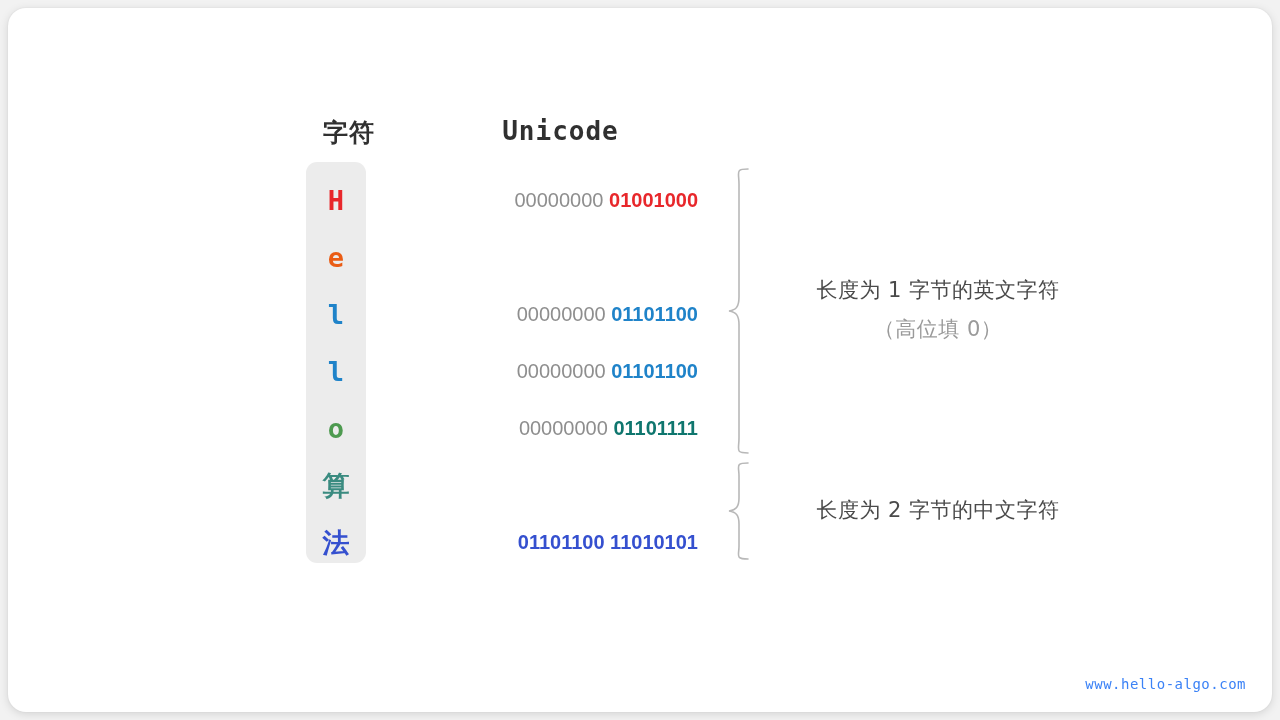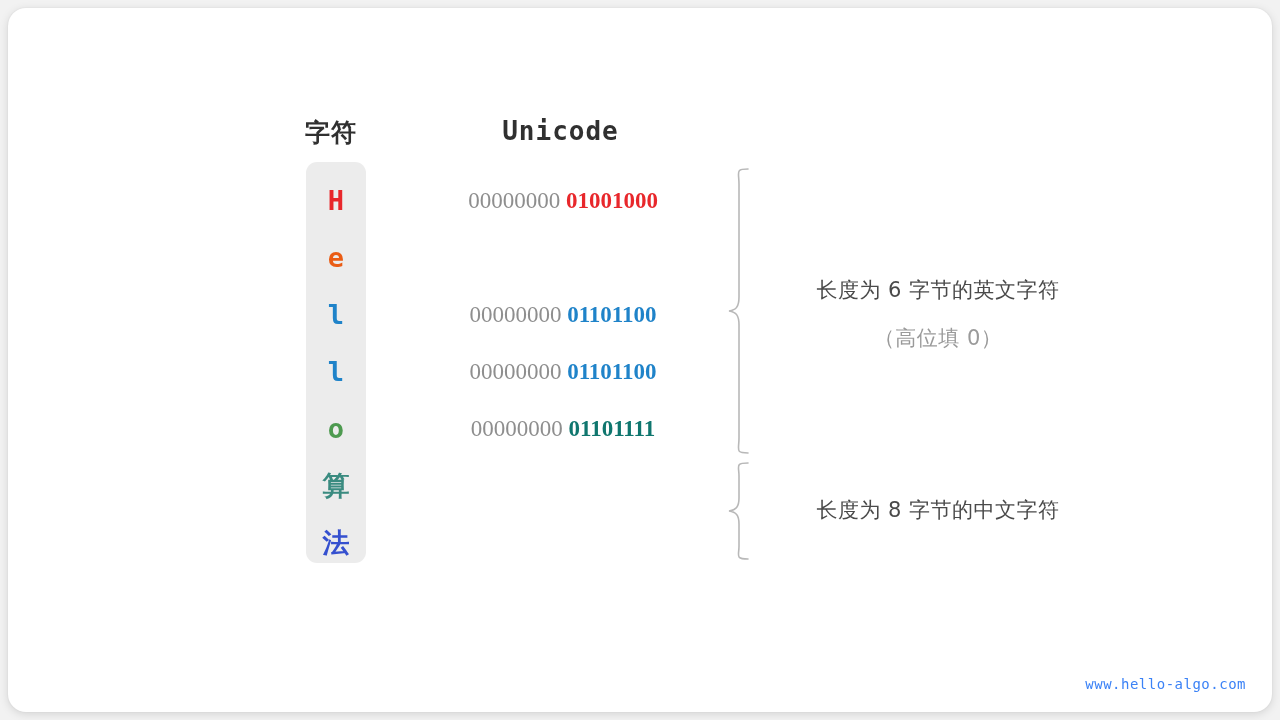--- a/index.html
+++ b/index.html
@@ -46,21 +46,21 @@
   .col-header {
     position: absolute;
     font-weight: bold;
     color: #303030;
     white-space: nowrap;
   }
   #header-char {
     left: 297px;
     top: 108px;
     width: 70px;
-    text-align: left;
+    text-align: right;
     font-size: 25px;
     letter-spacing: 1px;
   }
   #header-unicode {
     left: 420px;
     top: 108px;
     width: 265px;
     text-align: center;
     font-size: 26px;
     font-family: "DejaVu Sans Mono", "Liberation Mono", monospace;
@@ -104,23 +104,23 @@
     font-family: "DejaVu Sans", "Liberation Sans", sans-serif;
     font-size: 27px;
   }
   .row .bits {
     position: absolute;
     left: 420px;
     top: 0;
     height: 57px;
     line-height: 57px;
     width: 270px;
-    text-align: center;
-    font-family: Liberation Serif, serif;
-    font-size: 23px;
+    text-align: right;
+    font-family: Liberation Sans, sans-serif;
+    font-size: 20px;
     white-space: pre;
   }
   .bits .hi {
     color: #8e8e8e;
     font-weight: normal;
   }
   .bits .hi.payload,
   .bits .lo {
     font-weight: bold;
   }
@@ -142,21 +142,21 @@
   }
   .annotation .line1 {
     display: block;
     font-size: 21px;
     color: #4a4a4a;
     white-space: nowrap;
     letter-spacing: 0.5px;
   }
   .annotation .line2 {
     display: block;
-    margin-top: 20px;
+    margin-top: 11px;
     font-size: 21px;
     color: #9a9a9a;
     white-space: nowrap;
     letter-spacing: 0.5px;
   }
 
   
   #watermark {
     position: absolute;
     right: 26px;
@@ -198,20 +198,21 @@
           </div>
           <div class="row" style="top: 392px;">
             <div class="glyph latin" style="color: rgb(77, 154, 79);">o</div>
             <div class="bits"><span class="hi" style="color: rgb(142, 142, 142);">00000000</span><span class="sep">&nbsp;</span><span class="lo" style="color: #0f766e;">01101111</span></div>
           </div>
           <div class="row" style="top: 449px;">
             <div class="glyph han" style="color: rgb(58, 139, 128);">算</div>
           </div>
           <div class="row" style="top: 506px;">
             <div class="glyph han" style="color: rgb(53, 80, 207);">法</div>
+            <div class="bits"><span class="hi payload" style="color: rgb(53, 80, 207);">01101100</span><span class="sep">&nbsp;</span><span class="lo" style="color: rgb(53, 80, 207);">11010101</span></div>
           </div>
         </div>
 
       <svg class="brace" id="brace-1" style="left:718px; top:158px;" width="30" height="290" viewBox="0 0 30 290">
         <path d="M 22 3
                  C 9 3, 13 6, 13 18
                  L 13 131
                  C 13 141, 10 144, 3 145
                  C 10 146, 13 149, 13 159
                  L 13 272
@@ -222,25 +223,25 @@
         <path d="M 22 3
                  C 9 3, 13 6, 13 16
                  L 13 38
                  C 13 47, 10 50, 3 51
                  C 10 52, 13 55, 13 64
                  L 13 86
                  C 13 96, 9 99, 22 99" fill="none" stroke="#b8b8b8" stroke-width="1.6" stroke-linecap="round"></path>
       </svg>
 
       <div class="annotation" id="annotation-1" style="left:770px; top:268px; width:320px;">
-        <span class="line1">长度为 6 字节的英文字符</span>
+        <span class="line1">长度为 1 字节的英文字符</span>
         <span class="line2">（高位填 0）</span>
       </div>
 
       <div class="annotation" id="annotation-2" style="left:770px; top:488px; width:320px;">
-        <span class="line1">长度为 8 字节的中文字符</span>
+        <span class="line1">长度为 2 字节的中文字符</span>
       </div>
 
       <div id="watermark">www.hello-algo.com</div>
 
     </div>
   </div>
 </div>
 
 </body></html>

